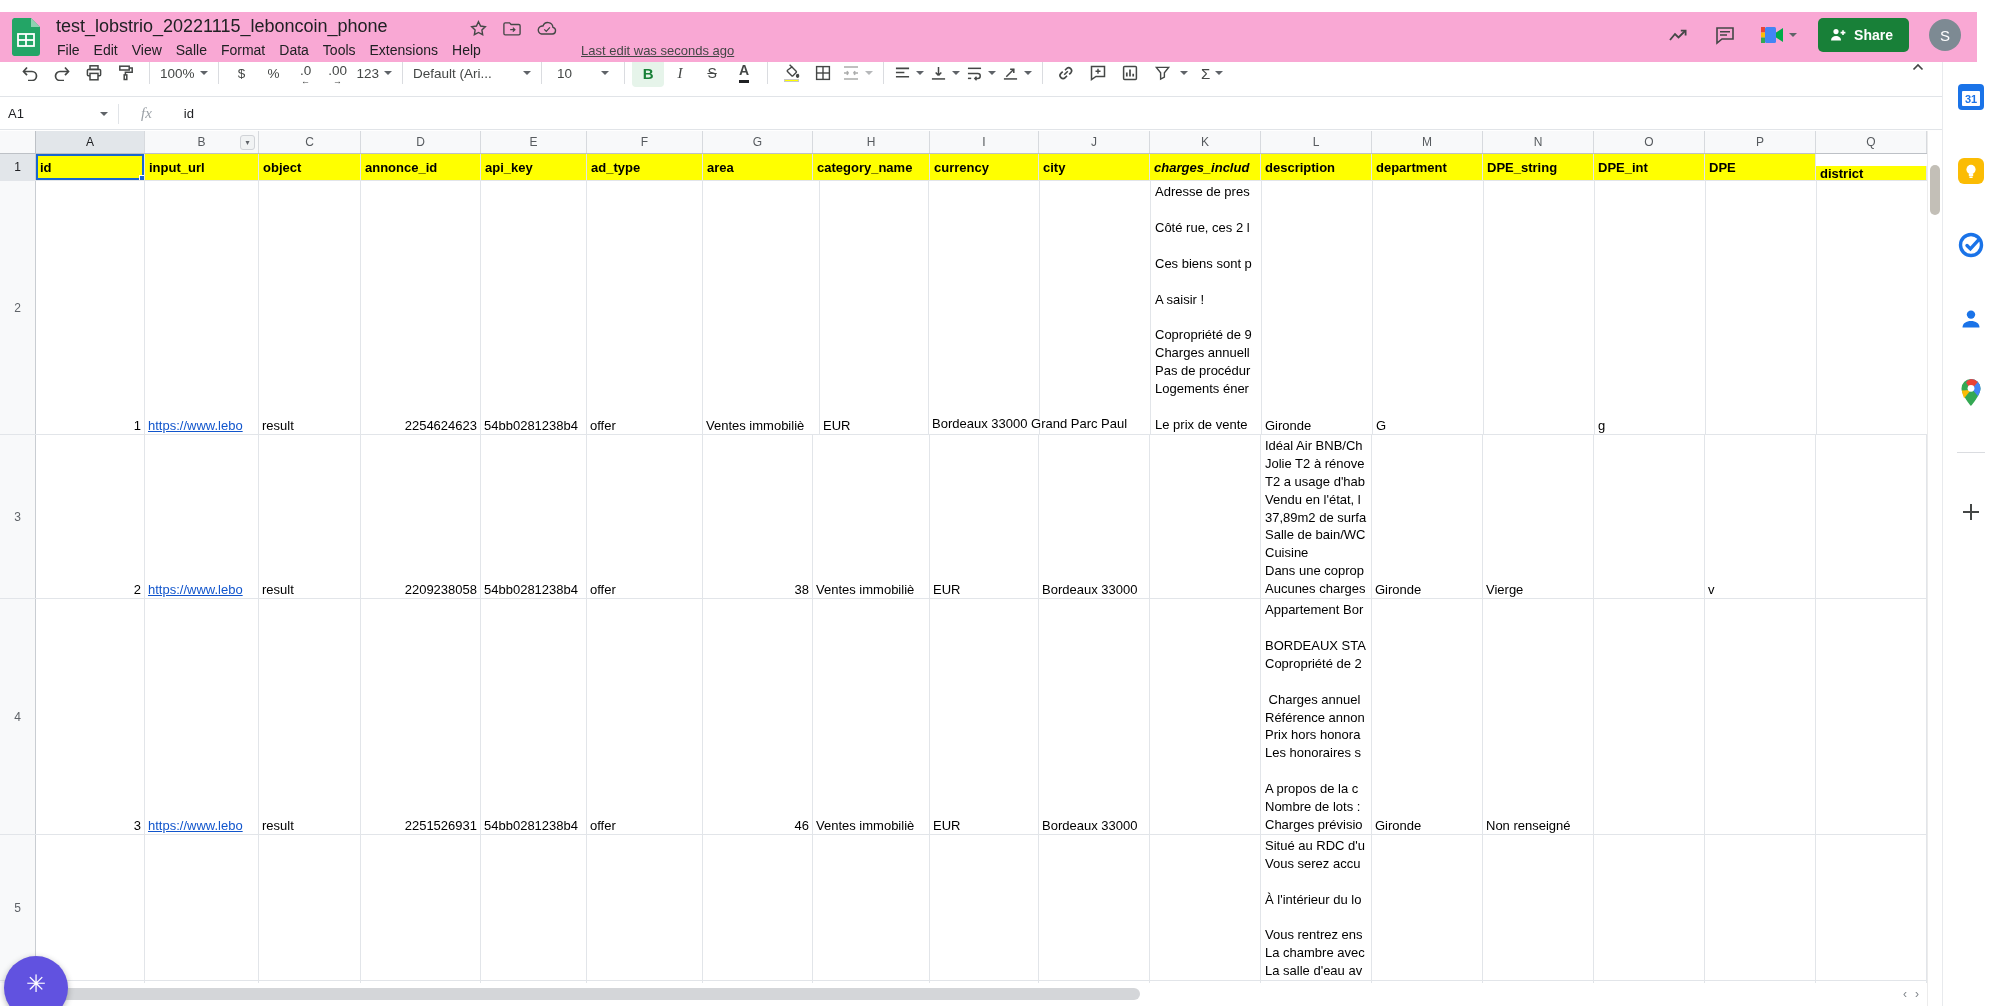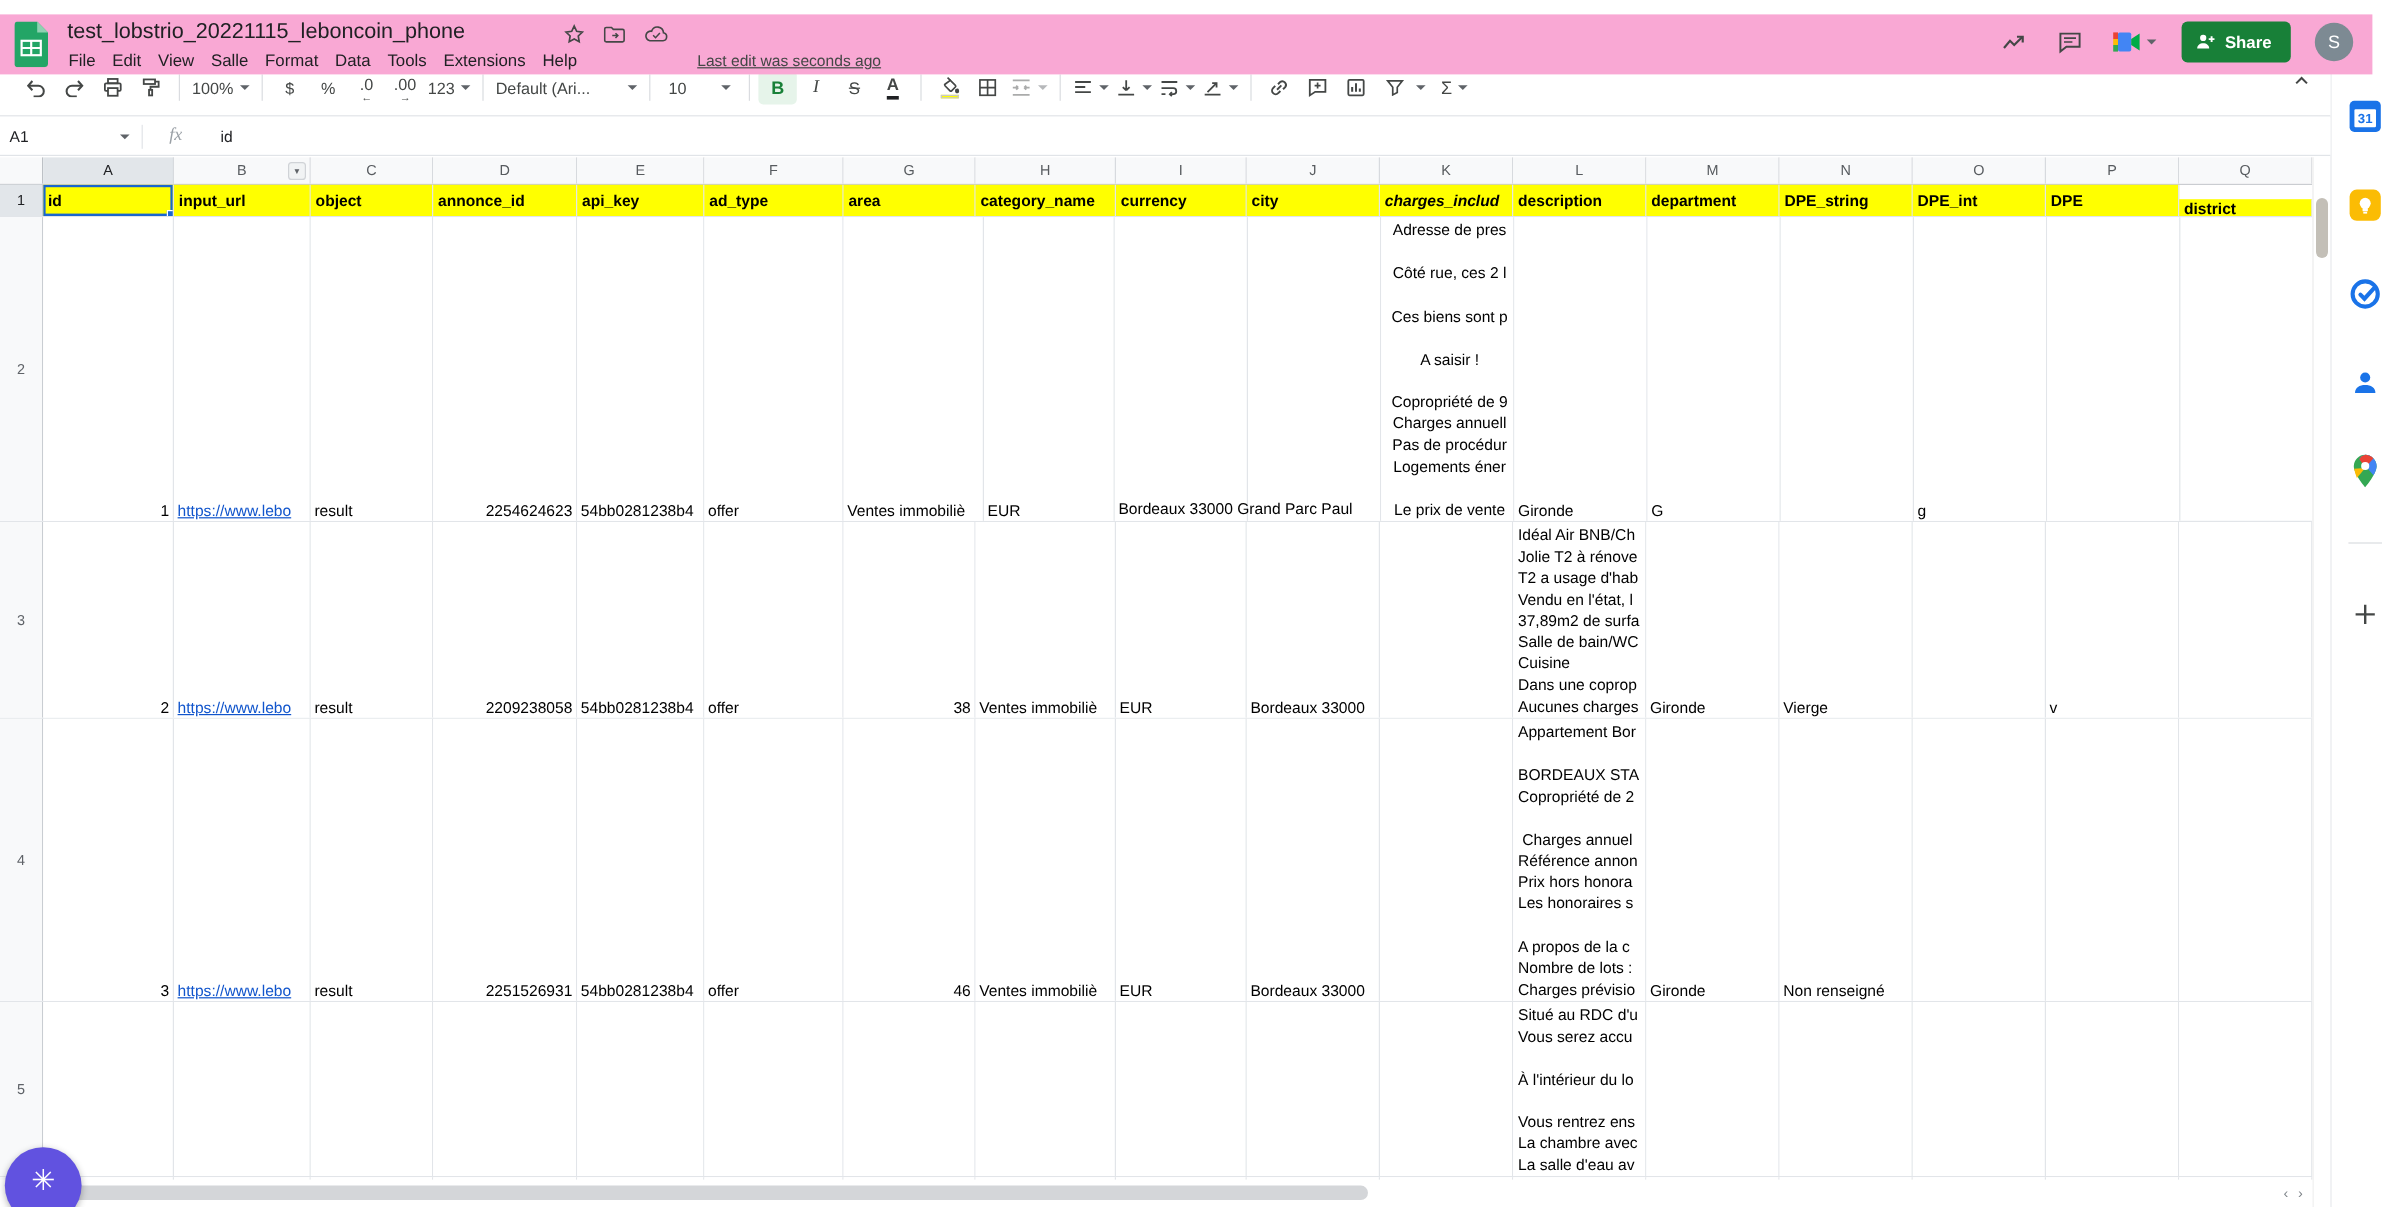--- a/index.html
+++ b/index.html
@@ -472,21 +472,21 @@
         <div class="gc" style="width: 117px;">
           <div class="cv">Ventes immobiliè</div>
         </div>
         <div class="gc" style="width: 109px;">
           <div class="cv">EUR</div>
         </div>
         <div class="gc ovc" style="width: 111px;">
           <div class="cv ov">Bordeaux 33000 Grand Parc Paul</div>
         </div>
         <div class="gc" style="width: 111px;"></div>
-        <div class="gc dcell" style="width: 111px; align-items: center;">
+        <div class="gc dcell" style="width: 111px;">
           <div class="dline">Adresse de pres</div>
           <div class="dline"></div>
           <div class="dline">Côté rue, ces 2 l</div>
           <div class="dline"></div>
           <div class="dline">Ces biens sont p</div>
           <div class="dline"></div>
           <div class="dline">A saisir !</div>
           <div class="dline"></div>
           <div class="dline">Copropriété de 9</div>
           <div class="dline">Charges annuell</div>

